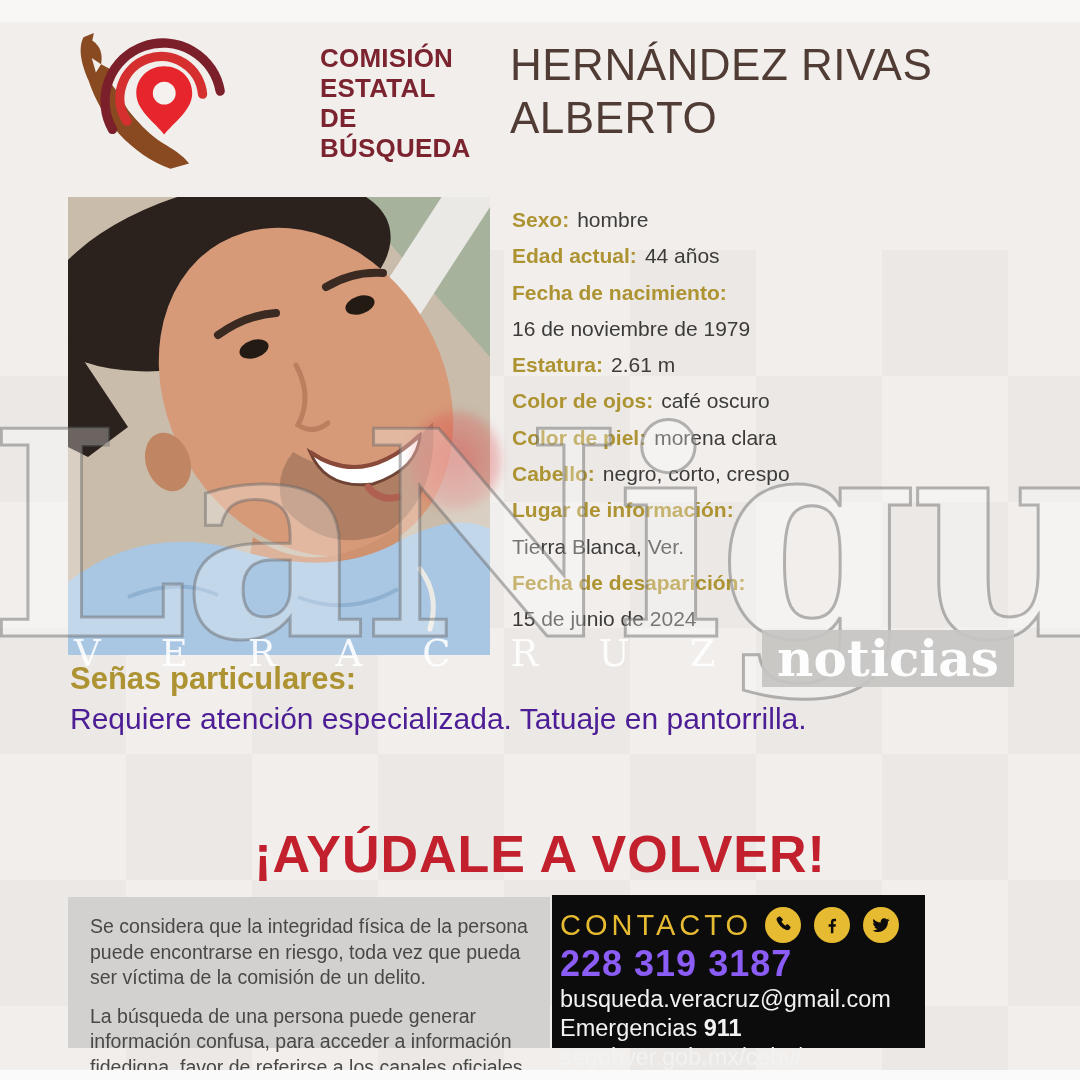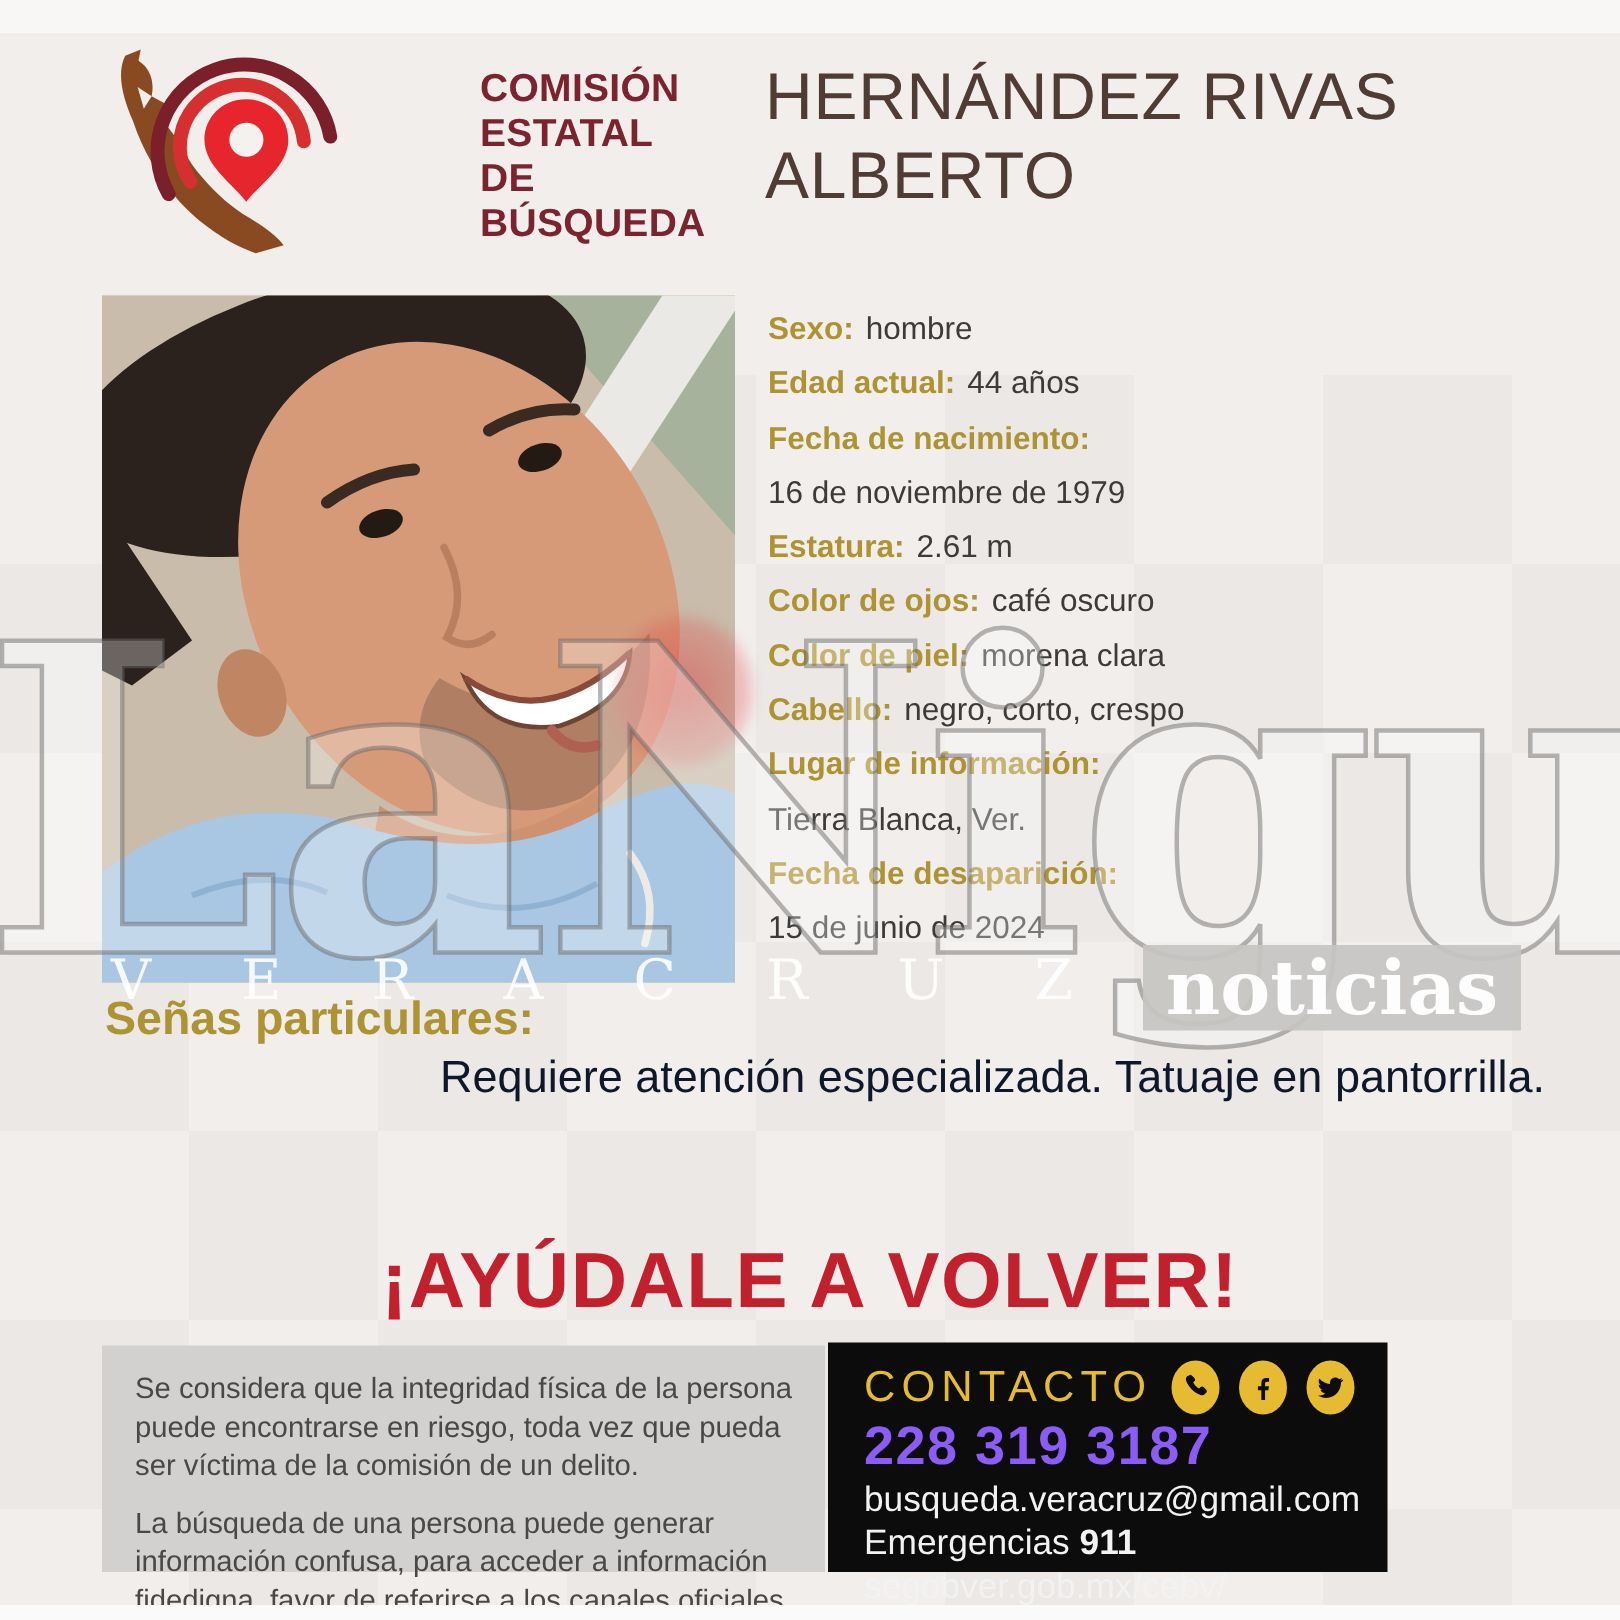--- a/index.html
+++ b/index.html
@@ -32,32 +32,32 @@
   .photo{position:absolute;left:68px;top:197px;width:422px;height:458px;z-index:2;background:#c9bcaa;}
   .photo svg{display:block;width:100%;height:100%;}
 
   
   .details{position:absolute;left:512px;top:202px;width:545px;z-index:2;font-size:21px;line-height:36.3px;color:#3d3b39;}
   .dlabel{color:#ad9331;font-weight:700;margin-right:8px;}
 
   
   .senas{position:absolute;left:70px;top:660px;width:960px;z-index:2;}
   .senas-label{color:#ad9331;font-weight:700;font-size:31px;line-height:37px;}
-  .senas-text{color:#0f172a;font-size:30px;line-height:38px;margin-top:3px;text-align:right;}
+  .senas-text{color:#4c1d95;font-size:30px;line-height:38px;margin-top:3px;}
 
   .headline{position:absolute;left:0;top:824px;width:1080px;text-align:center;z-index:2;
     color:#c3202e;font-weight:800;font-size:52px;letter-spacing:1px;}
 
   
   .gray-box{position:absolute;left:68px;top:897px;width:482px;height:151px;background:#d3d1cf;z-index:3;
     box-sizing:border-box;padding:17px 20px 0 22px;color:#4a4846;font-size:19.5px;line-height:25.5px;}
   .gray-box p{margin:0 0 13px 0;}
 
   .black-box{position:absolute;left:552px;top:895px;width:373px;height:153px;background:#0c0c0c;z-index:3;
-    box-sizing:border-box;padding:12px 22px 0 24px;color:#f2f2f2;}
+    box-sizing:border-box;padding:12px 22px 0 8px;color:#f2f2f2;}
   .contact-row{display:flex;align-items:center;gap:13px;}
   .contact-title{color:#e7bb31;font-size:29px;letter-spacing:4px;font-weight:500;}
   .soc{width:36px;height:36px;border-radius:50%;background:#e7bb31;display:flex;align-items:center;justify-content:center;}
   .soc svg{width:22px;height:22px;}
   .contact-phone{color:#8b5cf6;font-weight:800;font-size:36px;line-height:42px;letter-spacing:1px;}
   .contact-line{font-size:23.5px;line-height:29px;}
   .contact-line b{font-weight:800;}
 
   
   .wm{pointer-events:none;}

